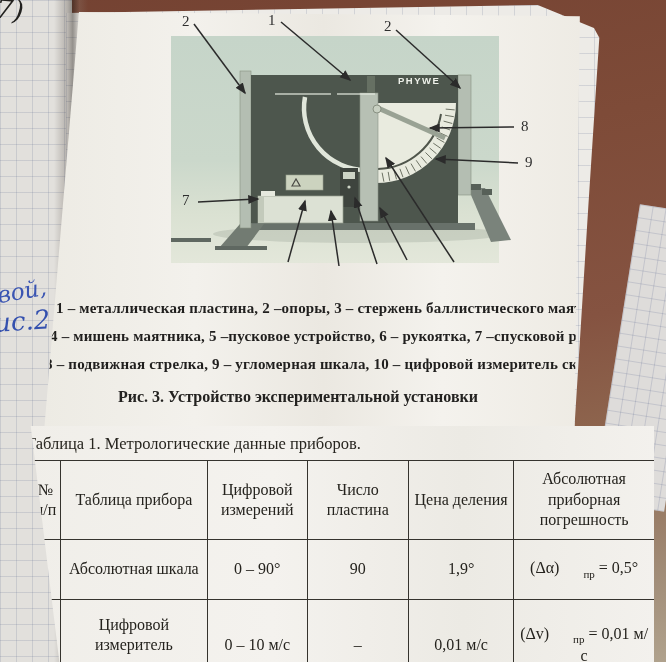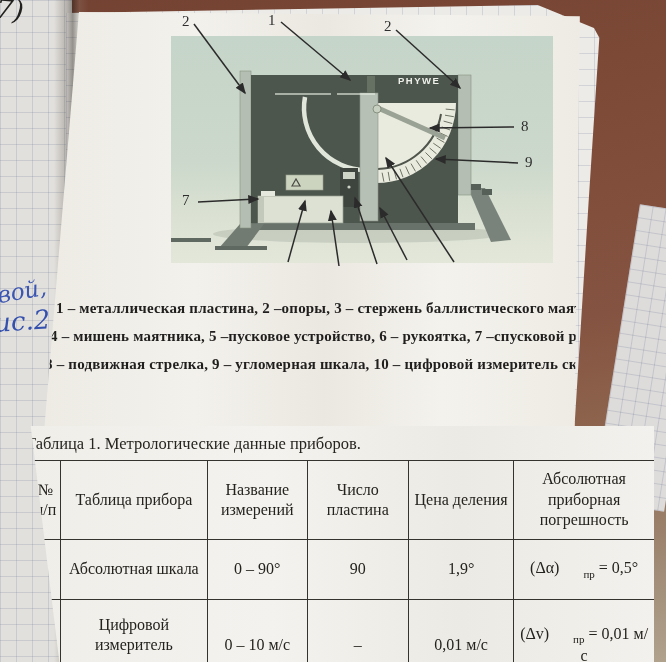--- a/index.html
+++ b/index.html
@@ -46,21 +46,21 @@
   .hand-blue1{left:-3px;top:278px;font-size:23px;color:#3b55b2;transform:rotate(-10deg);font-family:"DejaVu Serif",serif;}
   .hand-blue2{left:-6px;top:306px;font-size:26px;color:#3450ae;transform:rotate(-4deg);font-family:"DejaVu Serif",serif;}
 
   
   .fig-sheet{
     position:absolute;left:44px;top:12px;width:538px;height:420px;z-index:4;
     background:linear-gradient(90deg,#edebe4 0%,#f3f1ec 28%,#ebe8e1 52%,#f4f2ed 74%,#eeebe4 100%);
     clip-path:polygon(6.5% 0%,99.6% 1%,98.6% 99%,0% 100%);
   }
   .photo{
-    position:absolute;left:127px;top:24px;width:382px;height:227px;
+    position:absolute;left:127px;top:24px;width:328px;height:227px;
     background:linear-gradient(180deg,#c6d5c9 0%,#cbd8cb 55%,#dae1d2 78%,#e3e7da 100%);
   }
   .brand{
     position:absolute;left:227px;top:39px;
     font-family:"Liberation Sans",sans-serif;font-weight:bold;font-size:9.5px;
     letter-spacing:1.5px;color:#eef1ea;
   }
   .fineprint{position:absolute;background:rgba(230,235,225,0.6);height:2px;}
   .fp1{left:104px;top:57px;width:56px;}
   .fp2{left:166px;top:57px;width:38px;}
@@ -222,38 +222,39 @@
   <span class="callout" style="left:138px;top:1px">2</span>
   <span class="callout" style="left:224px;top:0px">1</span>
   <span class="callout" style="left:340px;top:6px">2</span>
   <span class="callout" style="left:138px;top:180px">7</span>
   <span class="callout" style="left:477px;top:106px">8</span>
   <span class="callout" style="left:481px;top:142px">9</span>
 
   <span class="cap-line" style="left:12px;top:288px">1 – металлическая пластина, 2 –опоры, 3 – стержень баллистического маятника,</span>
   <span class="cap-line" style="left:6px;top:316px">4 – мишень маятника, 5 –пусковое устройство, 6 – рукоятка, 7 –спусковой рычаг,</span>
   <span class="cap-line" style="left:1px;top:344px">8 – подвижная стрелка, 9 – угломерная шкала, 10 – цифровой измеритель скорости.</span>
+  <div class="fig-caption" style="top:376px">Рис. 3. Устройство экспериментальной установки</div>
 </div>
 
 <div class="tbl-sheet">
   <span class="tbl-title">Таблица 1. Метрологические данные приборов.</span>
   <table class="tbl">
     <colgroup>
       <col style="width:30px">
         <col style="width:148px">
         <col style="width:100px">
       <col style="width:102px">
         <col style="width:106px">
         <col style="width:141px">
     </colgroup>
     <tbody>
         <tr class="hrow">
       <th>№ п/п</th>
       <th>Таблица прибора</th>
-      <th>Название измерений</th>
+      <th>Цифровой измерений</th>
       <th>Число пластина</th>
       <th>Цена деления</th>
       <th>Абсолютная приборная погрешность</th>
     </tr>
     <tr class="r1">
       <td class="num-cell">1</td>
       <td>Абсолютная шкала</td>
       <td>0 – 90°</td>
       <td>90</td>
       <td>1,9°</td>

